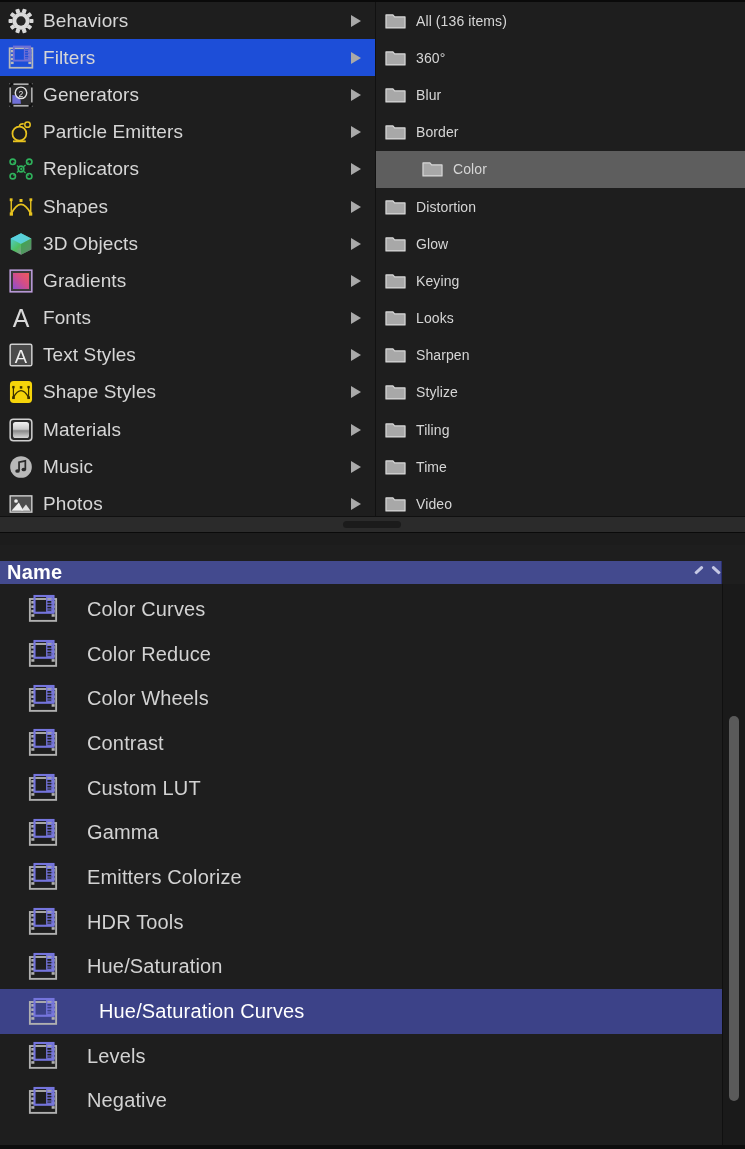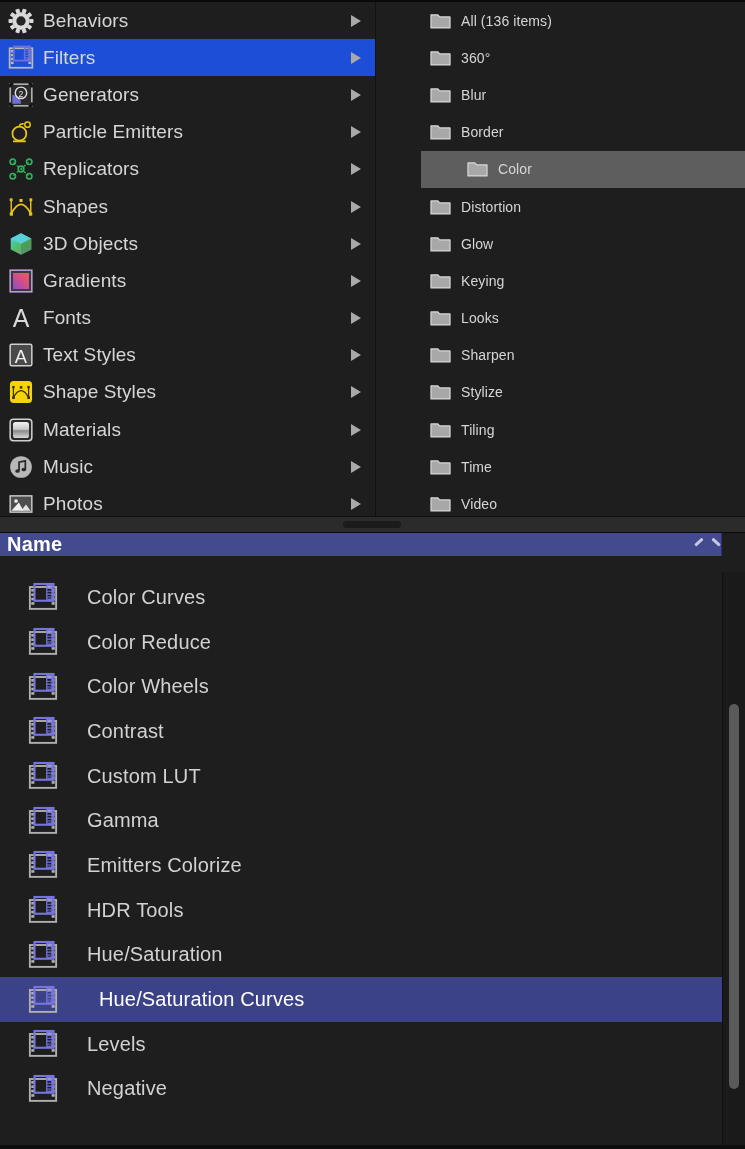--- a/index.html
+++ b/index.html
@@ -17,21 +17,20 @@
   }
 
   
   .top-area {
     position: relative;
     height: 516px;
     display: flex;
     background: #1e1e1e;
     overflow: hidden;
     border-top: 2px solid #0a0a0a;
-    gap: 45px;
   }
   .col-categories {
     width: 376px;
     background: #1e1e1e;
     border-right: 1px solid #111;
     position: relative;
     overflow: hidden;
   }
   .col-folders {
     flex: 1;
@@ -98,22 +97,23 @@
     background: #1b1b1b;
     margin-left: 0px;
     position: absolute;
     left: 343px;
   }
 
   
   .list-header {
     height: 39px;
     display: flex;
-    align-items: flex-start;
+    align-items: flex-end;
     background: #1e1e1e;
+    margin-top: 12px;
   }
   .header-name {
     flex: 1;
     background: #434a8e;
     display: flex;
     align-items: center;
     padding-left: 7px;
     padding-right: 10px;
     color: #ffffff;
     font-size: 20px;

